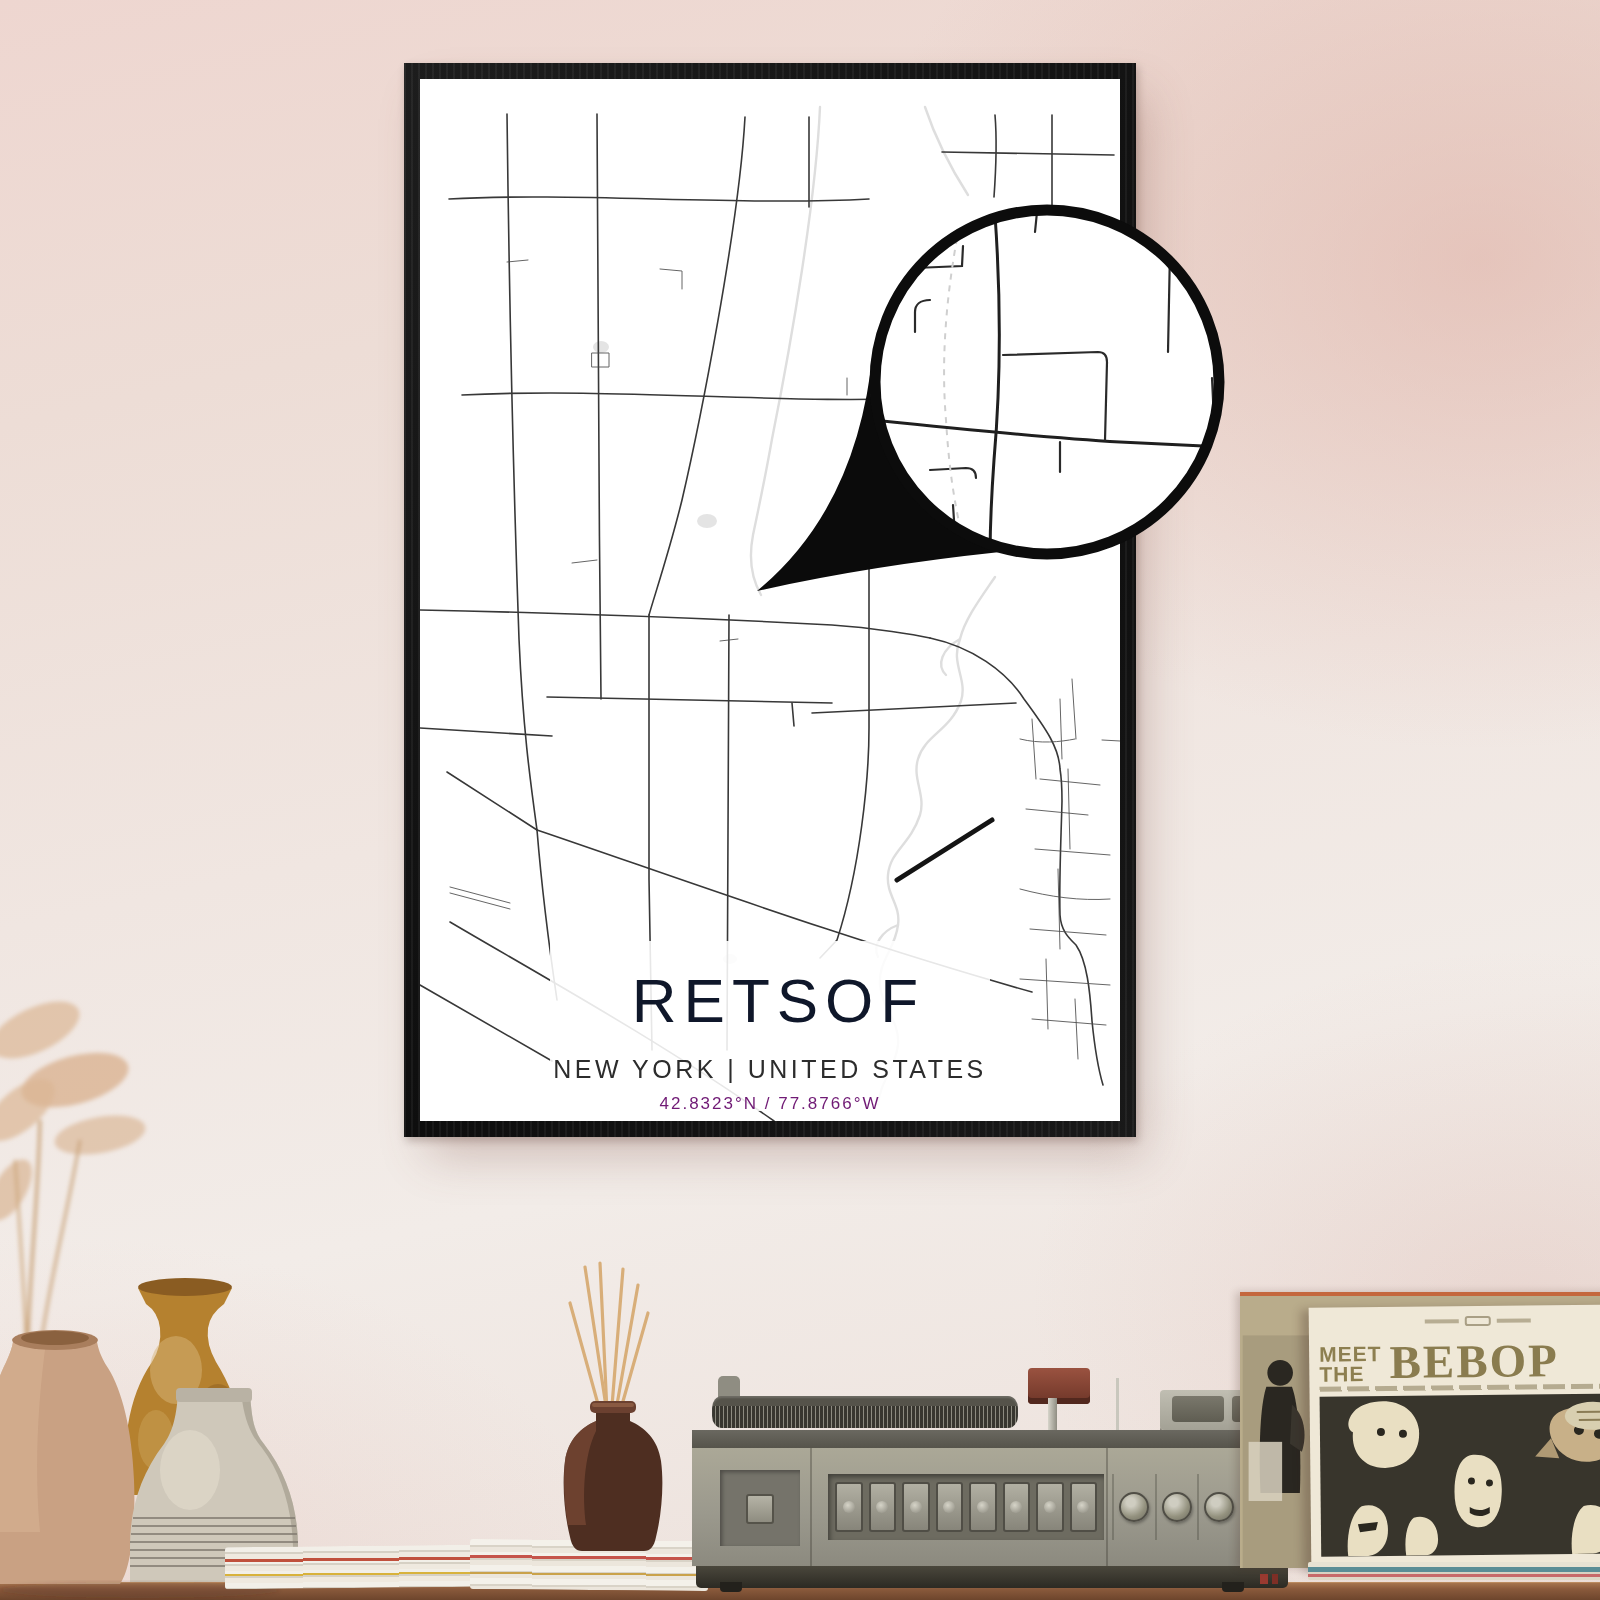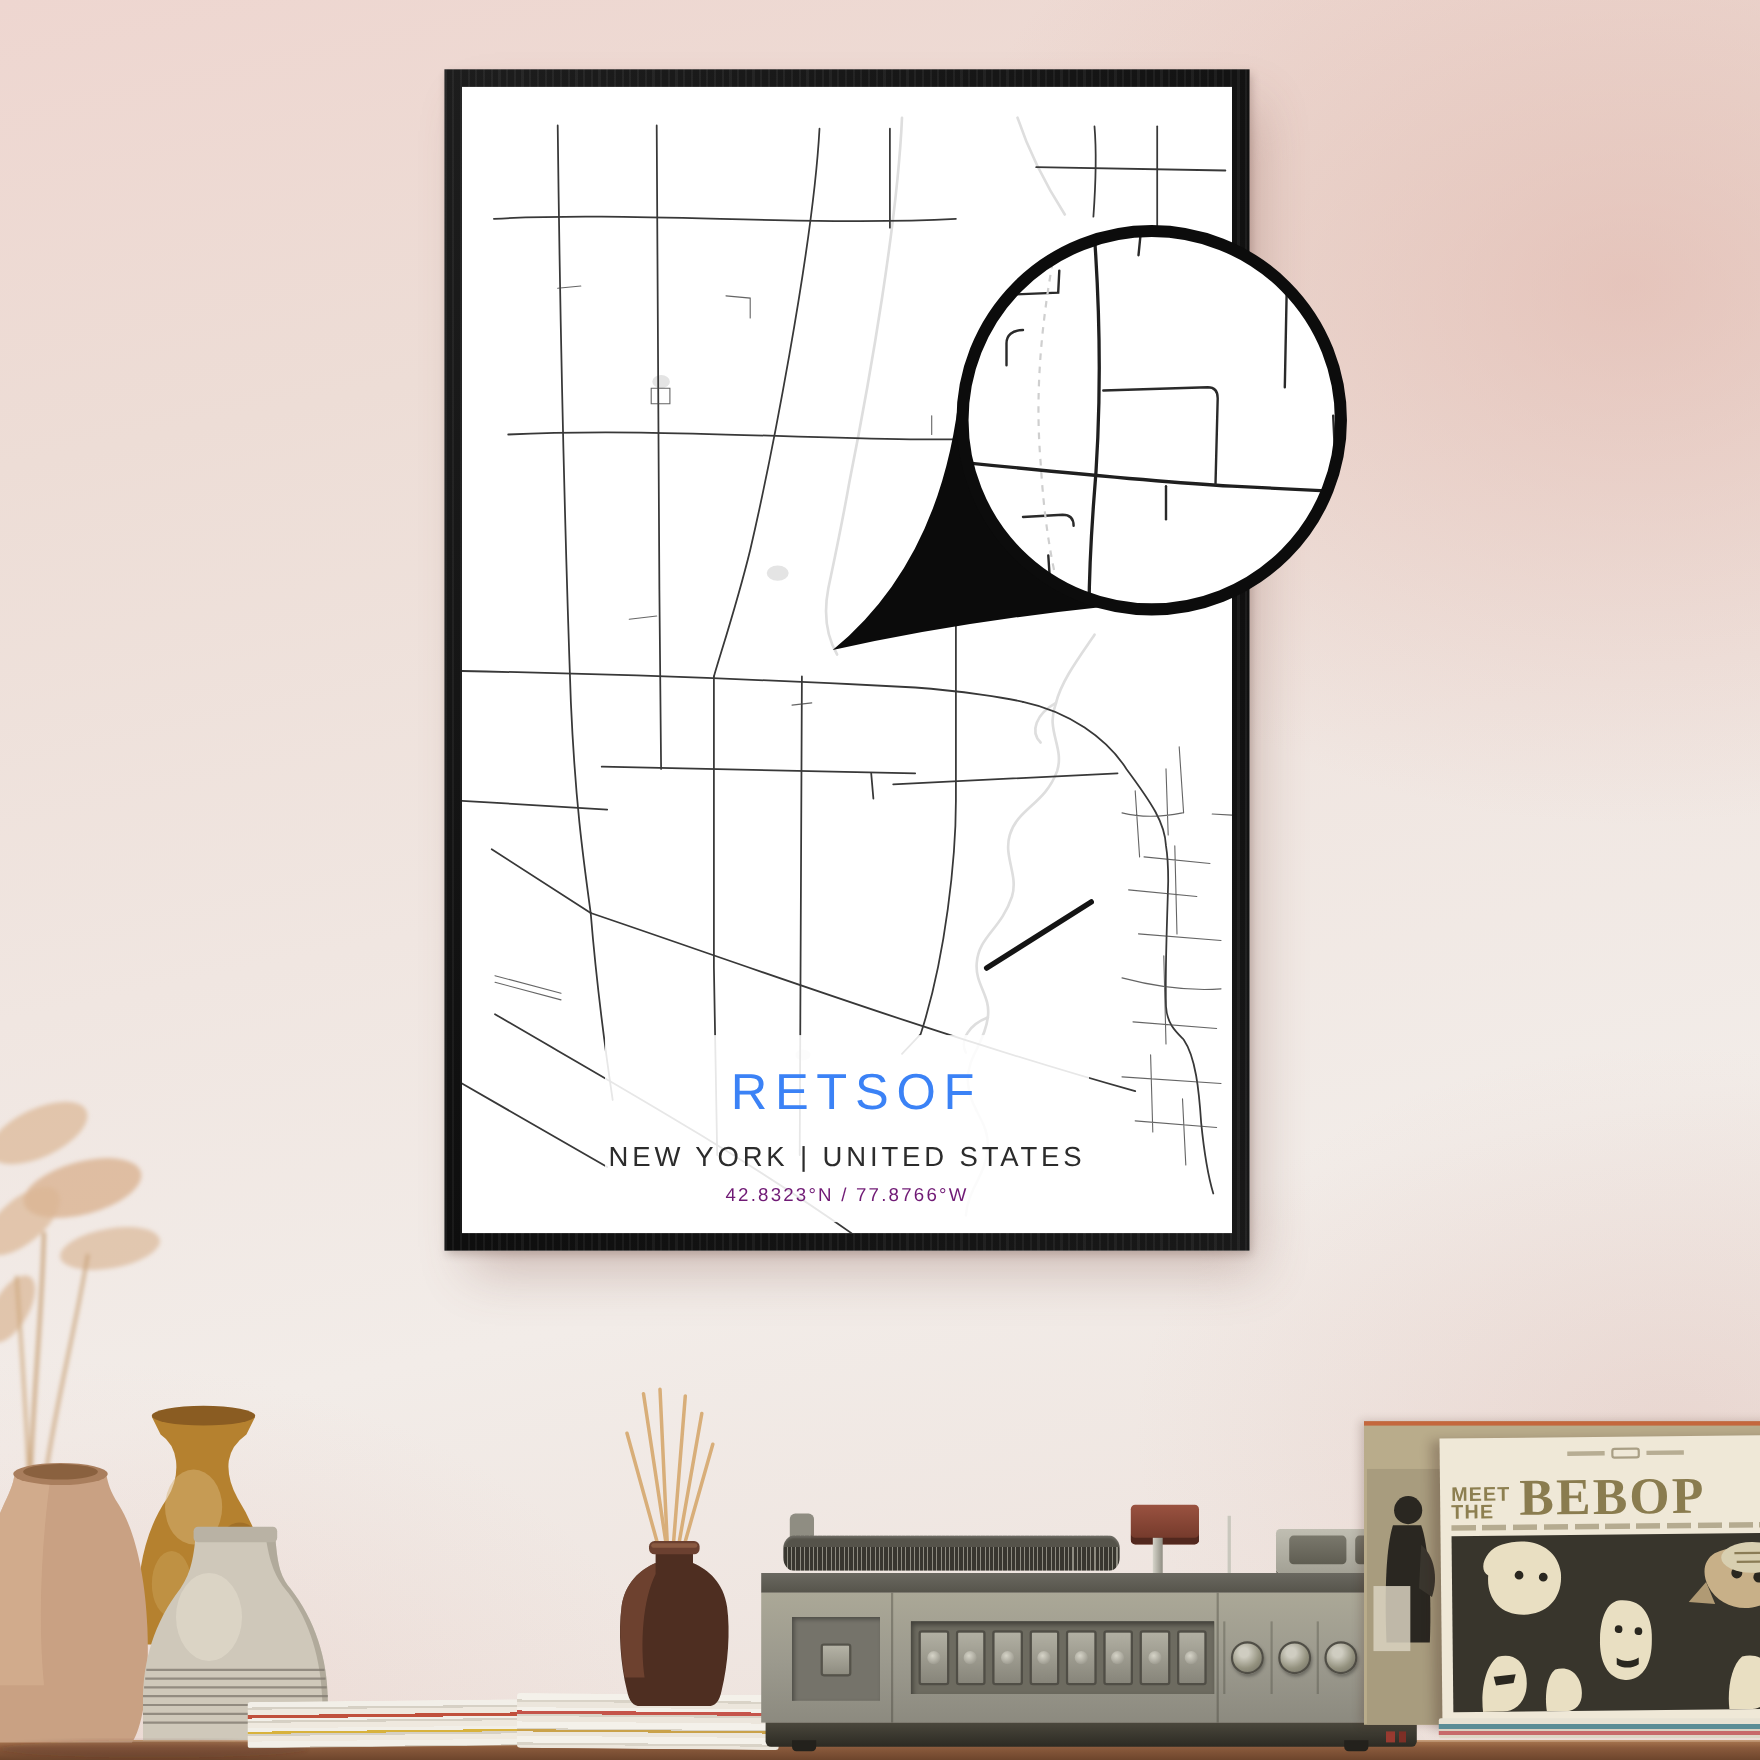--- a/index.html
+++ b/index.html
@@ -19,21 +19,21 @@
     position:absolute; left:404px; top:63px; width:732px; height:1074px;
     background:
       repeating-linear-gradient(90deg, rgba(255,255,255,.05) 0 2px, rgba(0,0,0,0) 2px 7px),
       linear-gradient(135deg,#1d1d1d,#0e0e0e 60%,#191919);
     padding:16px;
     box-shadow: 16px 26px 44px -8px rgba(125,80,70,.30), 2px 4px 8px rgba(60,30,25,.25);
   }
   .poster { position:relative; width:100%; height:100%; background:#ffffff; overflow:hidden; }
   .map-svg { position:absolute; left:0; top:0; width:700px; height:1042px; }
   .poster-text { position:absolute; top:886px; left:0; width:100%; text-align:center; }
-  .poster-title { font-size:46px; letter-spacing:7px; font-weight:400; color:#3b82f6;padding-left:17px; }
+  .poster-title { font-size:62px; letter-spacing:7px; font-weight:400; color:#0f172a;padding-left:17px; }
   .poster-subtitle { margin-top:19px; font-size:25px; letter-spacing:3.5px; color:#2c2c2c; }
   .poster-coords { margin-top:10px; font-size:17px; letter-spacing:2px; color:#701a75; }
 
   .magnifier-layer { position:absolute; left:0; top:0; width:1600px; height:1600px; pointer-events:none; z-index:6; }
 
   
   .shelf-wood { position:absolute; left:0; bottom:0; width:1600px; height:18px; z-index:2;
     background:linear-gradient(180deg,#a6744e 0%, #8a5a3c 35%, #6d452c 100%);
     border-top:1px solid #bb8a5f; }
   .item-shadow { position:absolute; background:rgba(70,35,25,.22); filter:blur(6px); border-radius:50%; z-index:2; }
@@ -99,21 +99,21 @@
   
   .albums { position:absolute; left:1238px; top:1288px; width:385px; height:308px; z-index:5; }
   .album-back { position:absolute; left:2px; top:4px; width:372px; height:276px; background:#b9ac8b;
     border-top:4px solid #c4673d; box-shadow:-4px 0 8px rgba(60,30,20,.2); }
   .album-bebop { position:absolute; left:72px; top:18px; width:336px; height:262px; transform:rotate(-0.6deg);
     background:#efe8d7; box-shadow:-8px 2px 10px rgba(50,25,18,.25); padding:6px 8px 0 10px; }
   .bebop-topnote { display:flex; justify-content:center; align-items:center; gap:6px; height:14px; margin-top:2px; }
   .bebop-topnote .dash { width:34px; height:4px; background:#b7ad93; }
   .bebop-topnote .chip { width:26px; height:10px; border:2px solid #a99f85; border-radius:3px; }
   .bebop-title-row { display:flex; align-items:flex-end; gap:8px; margin-top:2px; height:52px; }
-  .bebop-meet { display:flex; flex-direction:column; justify-content:space-between; line-height:.92; font-weight:700; font-size:18px; color:#8d7f50; letter-spacing:1px; }
+  .bebop-meet { display:flex; flex-direction:column; justify-content:space-between; line-height:.92; font-weight:700; font-size:21px; color:#8d7f50; letter-spacing:1px; }
   .bebop-big { font-weight:700; font-size:47px; line-height:.9; letter-spacing:2px; color:#8a7c4f;
     font-family:"Liberation Serif", serif; white-space:nowrap; }
   .bebop-subnote { margin-top:3px; height:5px; background:repeating-linear-gradient(90deg,#b5ab90 0 22px, rgba(0,0,0,0) 22px 28px); width:94%; }
   .bebop-art { position:relative; margin-top:5px; width:100%; height:160px; background:#38352c; overflow:hidden; }
   .bebop-bottom { height:12px; }
   .record-edges { position:absolute; left:70px; top:274px; width:320px; height:18px;
     background:linear-gradient(180deg,#e7e2d3 0 5px,#5a8d96 5px 10px,#d9d2c2 10px 12px,#c76a6a 12px 15px,#ded7c6 15px); border-radius:2px; }
 </style>
 </head>
 <body>

